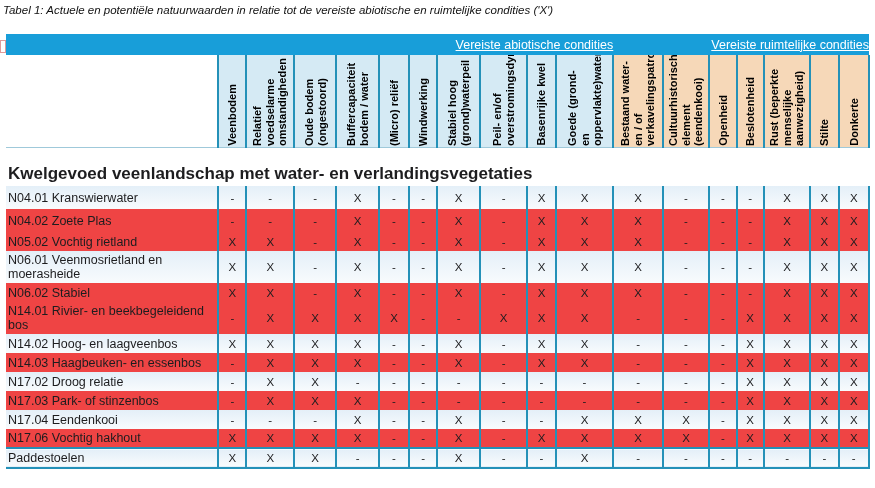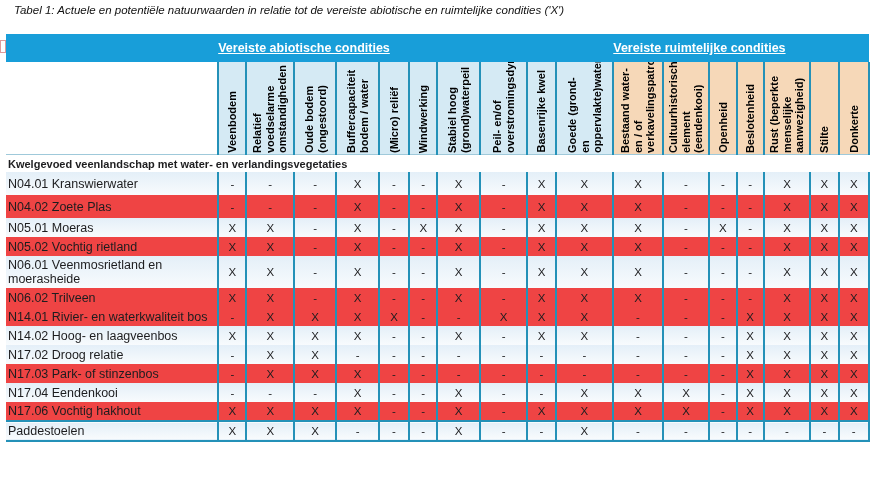--- a/index.html
+++ b/index.html
@@ -10,34 +10,34 @@
   }
   *{box-sizing:border-box;}
   html,body{margin:0;padding:0;}
   body{
     width:875px;height:488px;overflow:hidden;background:#fff;
     font-family:"Liberation Sans","DejaVu Sans",sans-serif;color:#1d1d1f;
     position:relative;
   }
   .doc-title{
     font-style:italic;font-size:11.5px;color:#111;
-    margin:4px 0 0 14px;white-space:nowrap;
+    margin:4px 0 0 3px;white-space:nowrap;
   }
   .anchor-marker{
     position:absolute;left:0;top:40px;width:6px;height:13px;
     border:1px solid #e09a9a;background:#fff;
   }
   table.nature{
     border-collapse:collapse;table-layout:fixed;
     margin:18px 0 0 6px;width:864px;
   }
   
   tr.band td{
-    background:var(--header-band);color:#fff;font-weight:bold;
-    font-size:12.5px;text-align:left;height:28px;padding:0;
+    background:var(--header-band);color:#fff;font-weight:normal;
+    font-size:12.5px;text-align:right;height:21px;padding:0;
     text-decoration:underline;
   }
   
   tr.colheads th{padding:0;vertical-align:bottom;}
   tr.colheads th.spacer{background:#fff;}
   th.hcell{border-left:2px solid var(--separator);}
   th.hcell.abio{background:var(--abiotic-header-bg);}
   th.hcell.ruim{background:var(--ruimtelijk-header-bg);}
   th.hcell:last-child{border-right:2px solid var(--separator);}
   .hclip{
@@ -45,21 +45,21 @@
     display:flex;justify-content:center;align-items:flex-end;
   }
   .rot-text{
     writing-mode:vertical-rl;transform:rotate(180deg);
     font-weight:bold;font-size:11px;line-height:12.5px;
     max-height:90px;color:#000;text-align:left;
     padding:1px 0;
   }
   
   tr.section td{
-    font-weight:bold;font-size:11px;padding:3px 0 2px 2px;
+    font-weight:bold;font-size:17px;padding:16px 0 2px 2px;
     background:#fff;border-top:1px solid #9fc9da;
   }
   
   tbody.data th.rowlabel{
     font-weight:normal;font-size:12.5px;text-align:left;
     padding:2px 2px 2px 2px;white-space:normal;line-height:14px;
   }
   tbody.data td{
     text-align:center;font-size:11.5px;padding:1px 0;
     border-left:2px solid var(--separator);
@@ -237,40 +237,20 @@
         <td>X</td>
         <td>X</td>
         <td>X</td>
         <td>-</td>
         <td>-</td>
         <td>-</td>
         <td>X</td>
         <td>X</td>
         <td>X</td>
       </tr>
-      <tr class="stripe">
-        <th class="rowlabel">N05.01 Moeras</th>
-        <td>X</td>
-        <td>X</td>
-        <td>-</td>
-        <td>X</td>
-        <td>-</td>
-        <td>X</td>
-        <td>X</td>
-        <td>-</td>
-        <td>X</td>
-        <td>X</td>
-        <td>X</td>
-        <td>-</td>
-        <td>X</td>
-        <td>-</td>
-        <td>X</td>
-        <td>X</td>
-        <td>X</td>
-      </tr>
       <tr class="plain">
         <th class="rowlabel">N05.02 Vochtig rietland</th>
         <td>X</td>
         <td>X</td>
         <td>-</td>
         <td>X</td>
         <td>-</td>
         <td>-</td>
         <td>X</td>
         <td>-</td>
@@ -298,41 +278,41 @@
         <td>X</td>
         <td>X</td>
         <td>-</td>
         <td>-</td>
         <td>-</td>
         <td>X</td>
         <td>X</td>
         <td>X</td>
       </tr>
       <tr class="plain">
-        <th class="rowlabel">N06.02 Trilveen</th>
-        <td>X</td>
-        <td>X</td>
-        <td>-</td>
-        <td>X</td>
-        <td>-</td>
-        <td>-</td>
-        <td>X</td>
-        <td>-</td>
-        <td>X</td>
-        <td>X</td>
-        <td>X</td>
-        <td>-</td>
-        <td>-</td>
-        <td>-</td>
-        <td>X</td>
-        <td>X</td>
-        <td>X</td>
-      </tr>
-      <tr class="plain">
-        <th class="rowlabel">N14.01 Rivier- en waterkwaliteit bos</th>
+        <th class="rowlabel">N06.02 Stabiel</th>
+        <td>X</td>
+        <td>X</td>
+        <td>-</td>
+        <td>X</td>
+        <td>-</td>
+        <td>-</td>
+        <td>X</td>
+        <td>-</td>
+        <td>X</td>
+        <td>X</td>
+        <td>X</td>
+        <td>-</td>
+        <td>-</td>
+        <td>-</td>
+        <td>X</td>
+        <td>X</td>
+        <td>X</td>
+      </tr>
+      <tr class="plain">
+        <th class="rowlabel">N14.01 Rivier- en beekbegeleidend bos</th>
         <td>-</td>
         <td>X</td>
         <td>X</td>
         <td>X</td>
         <td>X</td>
         <td>-</td>
         <td>-</td>
         <td>X</td>
         <td>X</td>
         <td>X</td>
@@ -357,20 +337,40 @@
         <td>X</td>
         <td>X</td>
         <td>-</td>
         <td>-</td>
         <td>-</td>
         <td>X</td>
         <td>X</td>
         <td>X</td>
         <td>X</td>
       </tr>
+      <tr class="plain">
+        <th class="rowlabel">N14.03 Haagbeuken- en essenbos</th>
+        <td>-</td>
+        <td>X</td>
+        <td>X</td>
+        <td>X</td>
+        <td>-</td>
+        <td>-</td>
+        <td>X</td>
+        <td>-</td>
+        <td>X</td>
+        <td>X</td>
+        <td>-</td>
+        <td>-</td>
+        <td>-</td>
+        <td>X</td>
+        <td>X</td>
+        <td>X</td>
+        <td>X</td>
+      </tr>
       <tr class="stripe">
         <th class="rowlabel">N17.02 Droog relatie</th>
         <td>-</td>
         <td>X</td>
         <td>X</td>
         <td>-</td>
         <td>-</td>
         <td>-</td>
         <td>-</td>
         <td>-</td>

